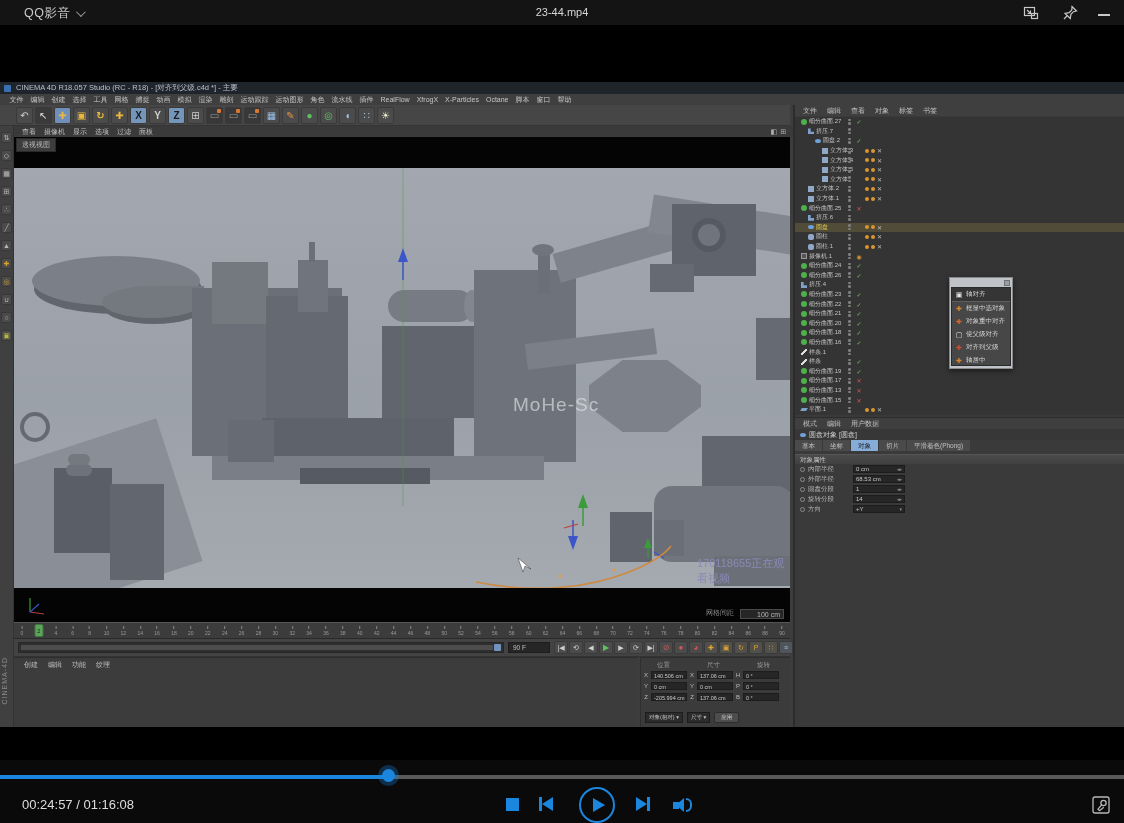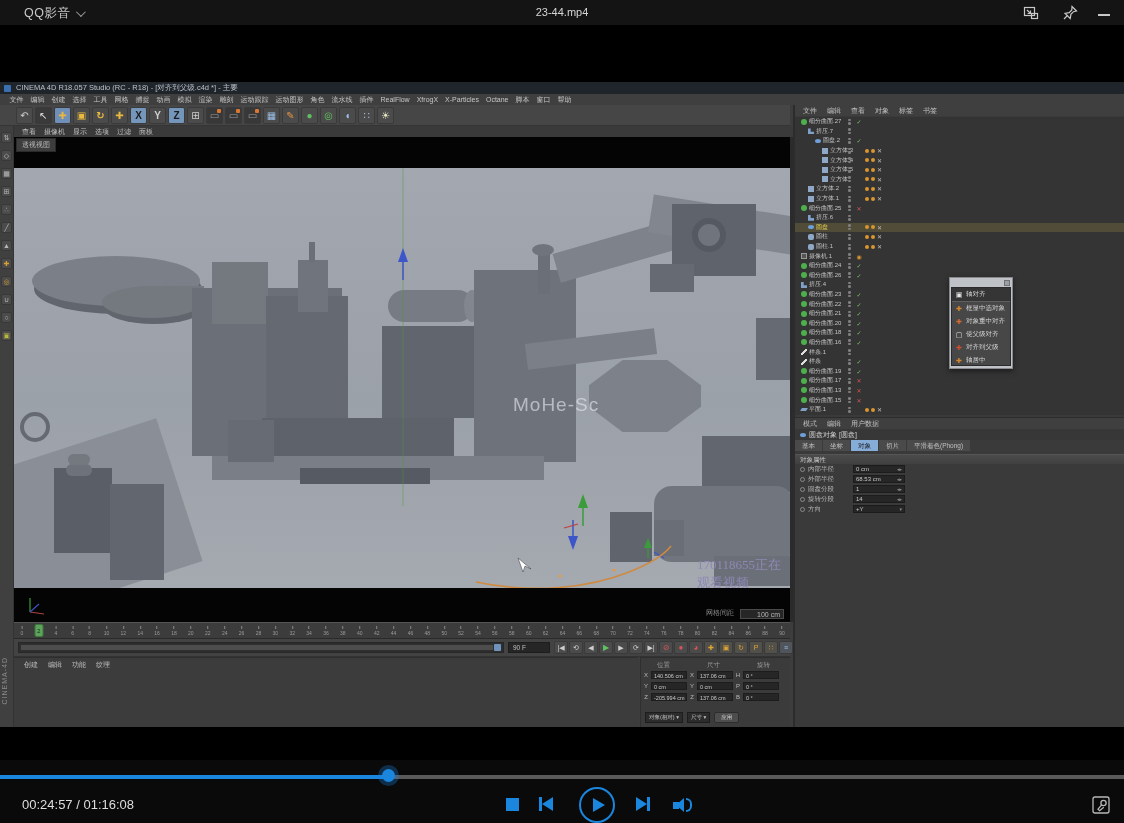--- a/index.html
+++ b/index.html
@@ -42,34 +42,34 @@
   .tk-gold{color:#e8b93e;font-weight:bold}
   .tk-goldA{color:#e8b93e;background:#6f8fb8;font-weight:bold}
   .tk-axOn{background:#7596bb;color:#1c1c1c;font-weight:bold}
   .tk-ax{color:#cfcfcf;font-weight:bold}
   .tk-rend{background:#383838;color:#9a9a9a;position:relative}
   .tk-rend::after{content:"";position:absolute;right:1px;top:1px;width:4px;height:4px;background:#d9762f;border-radius:1px;}
   .tk-blue{color:#9cc0e8}.tk-orange{color:#e09040}.tk-green{color:#5fc05f}.tk-steel{color:#a8bcd0}.tk-lamp{color:#eaeac8}
   #leftstrip{left:0;top:44px;width:14px;height:601px;background:#404040;border-right:1px solid #333;box-sizing:border-box;}
   #leftstrip .lsico{width:11px;height:11px;margin:6px auto 7px;background:#4b4b4b;border:1px solid #383838;border-radius:2px;color:#b8b8b8;font-size:7px;line-height:10px;text-align:center;box-sizing:border-box;}
   
-  #vwrap{left:14px;top:44px;width:776px;height:496px;background:#2b2b2b;padding-left:41px;}
+  #vwrap{left:14px;top:44px;width:776px;height:496px;background:#2b2b2b;}
   #vmenu{left:0;top:0;width:776px;height:11px;background:#3a3a3a;display:flex;align-items:center;padding-left:4px;}
   #vmenu span{font-size:7px;color:#c0c0c0;padding:0 4px;}
   .vmright{position:absolute;right:4px;top:0;height:11px;display:flex;align-items:center;gap:3px;color:#b0b0b0;font-size:7px;}
   #vblack{left:0;top:11px;width:776px;height:485px;background:#040404;}
   #vtab{left:2px;top:1px;background:#3d3d3d;color:#b8b8b8;font-size:7px;padding:1px 5px;border:1px solid #2a2a2a;}
   #scene{left:0;top:31px;width:776px;height:420px;background:linear-gradient(180deg,#a3a7af 0%,#9ba1a9 55%,#a5a9b0 100%);overflow:hidden;}
   .sc{position:absolute;}
   .win{background-image:repeating-linear-gradient(0deg,rgba(0,0,0,.16) 0 2px,transparent 2px 7px),repeating-linear-gradient(90deg,rgba(0,0,0,.10) 0 2px,transparent 2px 9px);}
   #gridbar{left:0;top:451px;width:776px;height:34px;background:#040404;}
   .gridlabel{position:absolute;right:56px;bottom:4px;font-size:7px;color:#8a8a8a;}
   .gridval{position:absolute;right:6px;bottom:3px;width:44px;height:10px;background:#262626;border:1px solid #4a4a4a;color:#b8b8b8;font-size:7px;line-height:10px;text-align:right;padding-right:3px;box-sizing:border-box;}
   .wm-big{font-size:19px;color:rgba(228,231,236,.62);letter-spacing:1px;}
-  .wm-view{font-size:13px;color:#8d88b5;font-family:Liberation Serif, serif;}
+  .wm-view{font-size:11px;color:#8d88b5;}
   
   #ruler{left:14px;top:540px;width:776px;height:17px;background:#3c3c3c;border-top:1px solid #555;border-bottom:1px solid #2a2a2a;box-sizing:border-box;}
   #ruler-ticks{position:absolute;left:8px;top:0;width:760px;height:17px;}
   .tick{position:absolute;top:3px;transform:translateX(-50%);font-size:5px;color:#9a9a9a;text-align:center;}
   .tick::before{content:"";display:block;width:1px;height:3px;background:#8a8a8a;margin:0 auto 1px;}
   #playhead{position:absolute;top:1px;transform:translateX(-50%);width:9px;height:13px;background:#5da35d;border:1px solid #3b7a3b;border-radius:2px;color:#10240f;font-size:5.5px;text-align:center;line-height:13px;box-sizing:border-box;z-index:2;}
   
   #transport{left:14px;top:557px;width:776px;height:18px;background:#434343;border-bottom:1px solid #333;box-sizing:border-box;}
   #tr-track{position:absolute;left:4px;top:3px;width:486px;height:11px;background:#2e2e2e;border:1px solid #272727;box-sizing:border-box;}
   #tr-bar{position:absolute;left:2px;top:2px;right:10px;height:5px;background:#4d4d4d;}

